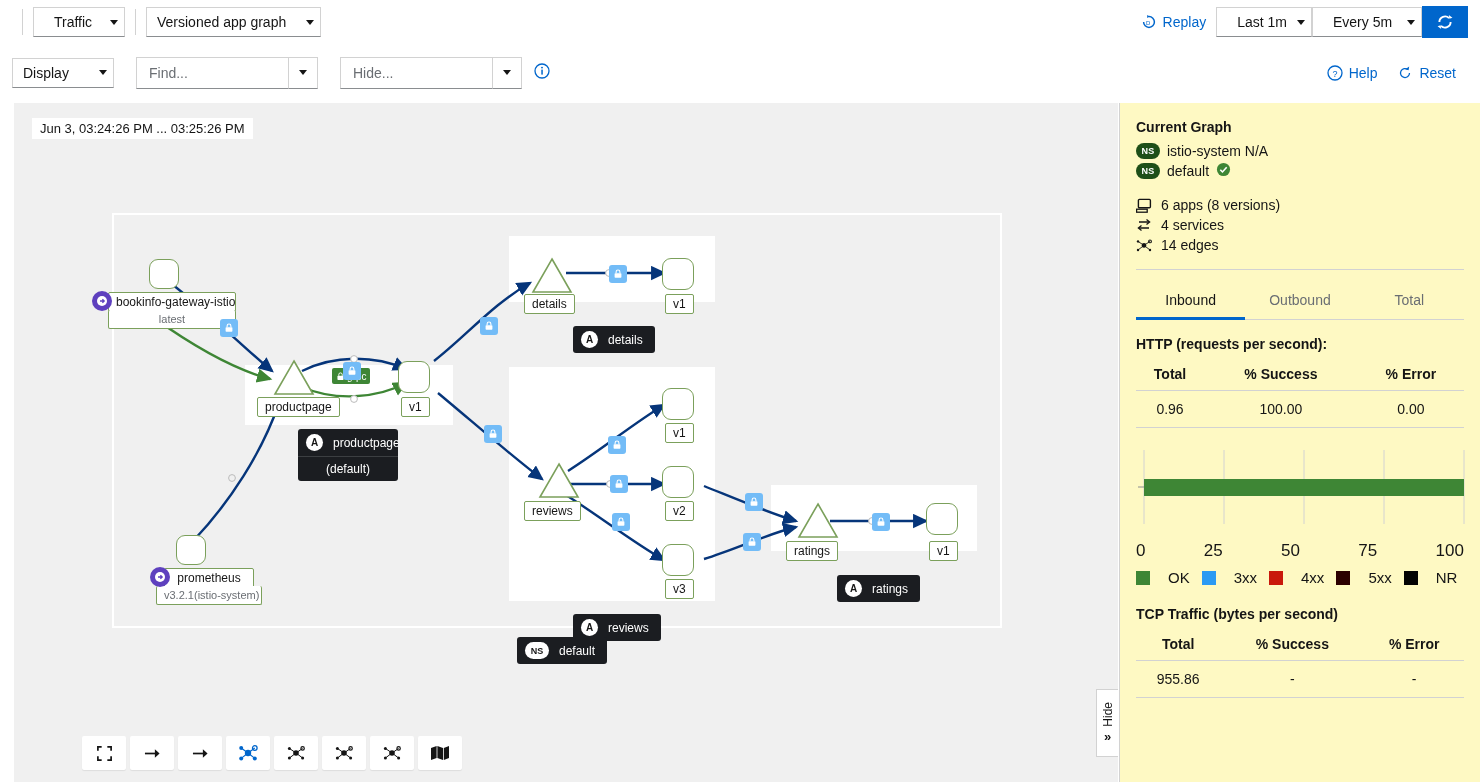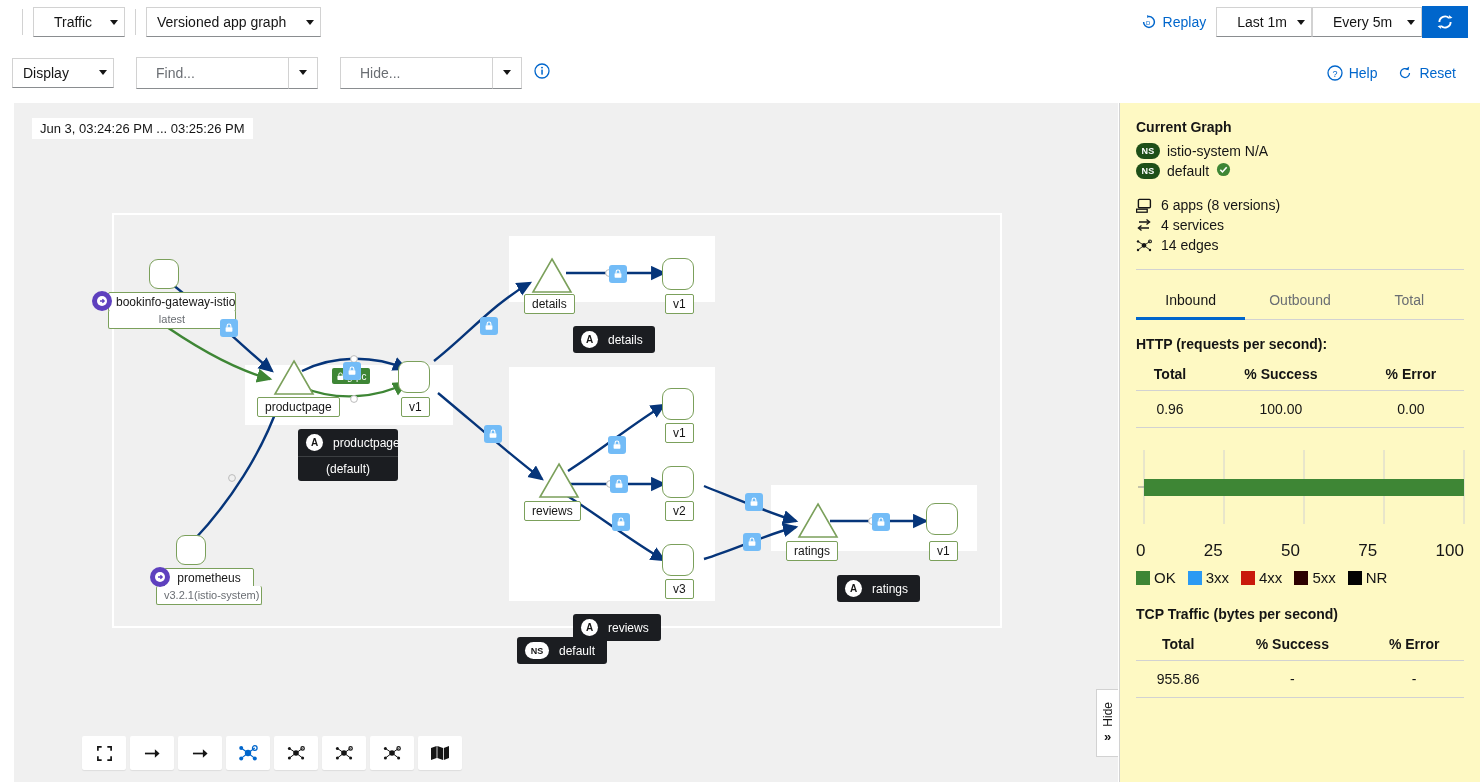--- a/index.html
+++ b/index.html
@@ -47,21 +47,21 @@
   .sel-narrow { min-width:92px;padding-left:20px; }
 
   
   .toolbar2 {
     position:absolute; left:0; top:50px; width:1480px; height:45px;
     display:flex; align-items:center; padding:0 12px;
   }
   .input-combo { display:flex; height:32px; }
   .input-combo input {
     height:32px; border:1px solid #d2d2d2; border-bottom:1px solid #8a8d90;
-    border-right:none; padding:0 19px; font-size:14px; font-family:inherit;
+    border-right:none; padding:0 12px; font-size:14px; font-family:inherit;
     color:#151515; outline:none; background:#fff;
   }
   .input-combo input::placeholder { color:#6a6e73; }
   .combo-caret {
     width:30px;height:32px;border:1px solid #d2d2d2;border-bottom:1px solid #8a8d90;
     background:#fff;display:flex;align-items:center;justify-content:center;cursor:pointer;
   }
   .info-icon { margin-left:12px; cursor:pointer; }
   .t2-right { margin-left:auto; display:flex; align-items:center; gap:20px; padding-right:12px;}
   .link-btn { display:flex; align-items:center; gap:6px; color:#0066cc; cursor:pointer; font-size:14px;}
@@ -171,21 +171,21 @@
   table.metrics th {
     font-size:14px; font-weight:700; padding:8px 0; text-align:center;
   }
   table.metrics td {
     font-size:14px; padding:10px 0; text-align:center;
     border-top:1px solid #d2d2d2; border-bottom:1px solid #d2d2d2;
   }
 
   .chart-wrap { margin-top:18px; }
   .legend { display:flex; align-items:center; gap:6px; margin-top:8px; font-size:15px;}
-  .legend .item { display:flex; align-items:center; gap:4px; margin-right:6px;}
+  .legend .item { display:flex; align-items:center; gap:18px; margin-right:6px;}
   .sw { width:14px;height:14px; flex:none; }
   .axis-labels { display:flex; justify-content:space-between; font-size:17px; margin-top:2px;}
 </style>
 </head>
 <body>
 
 <div class="app">
 
   <div class="toolbar1">
     <div class="vsep"></div>

